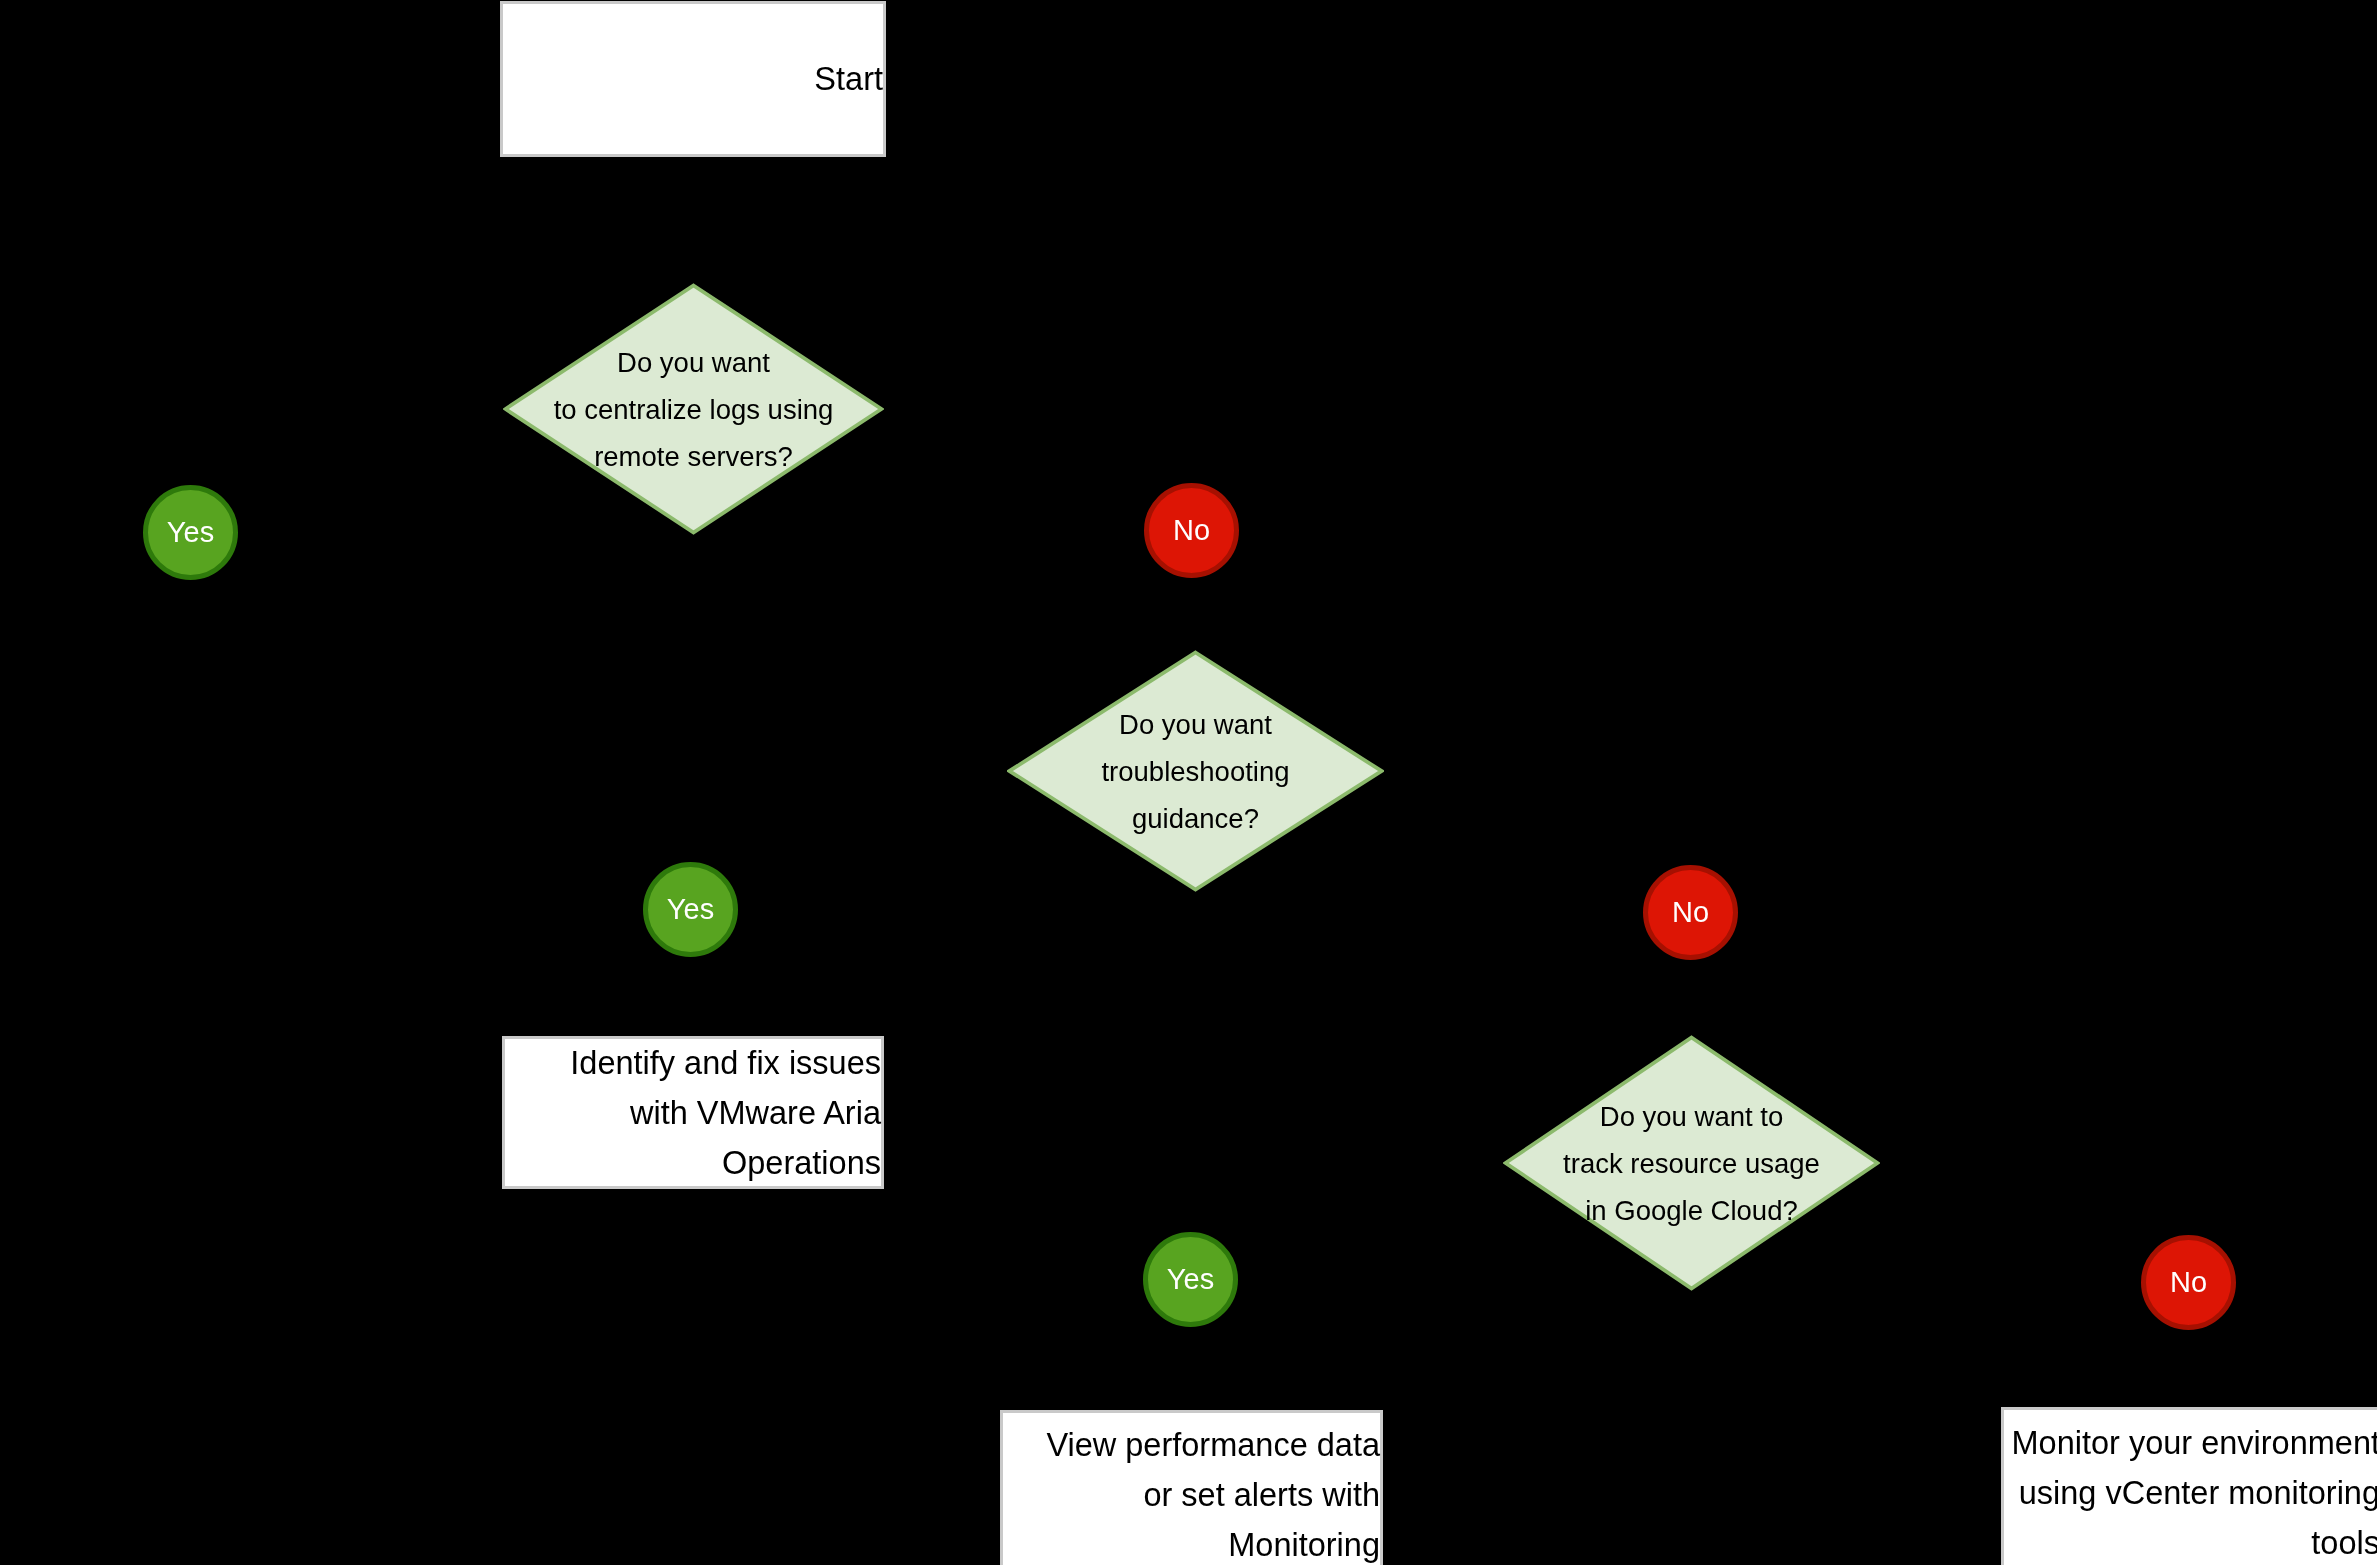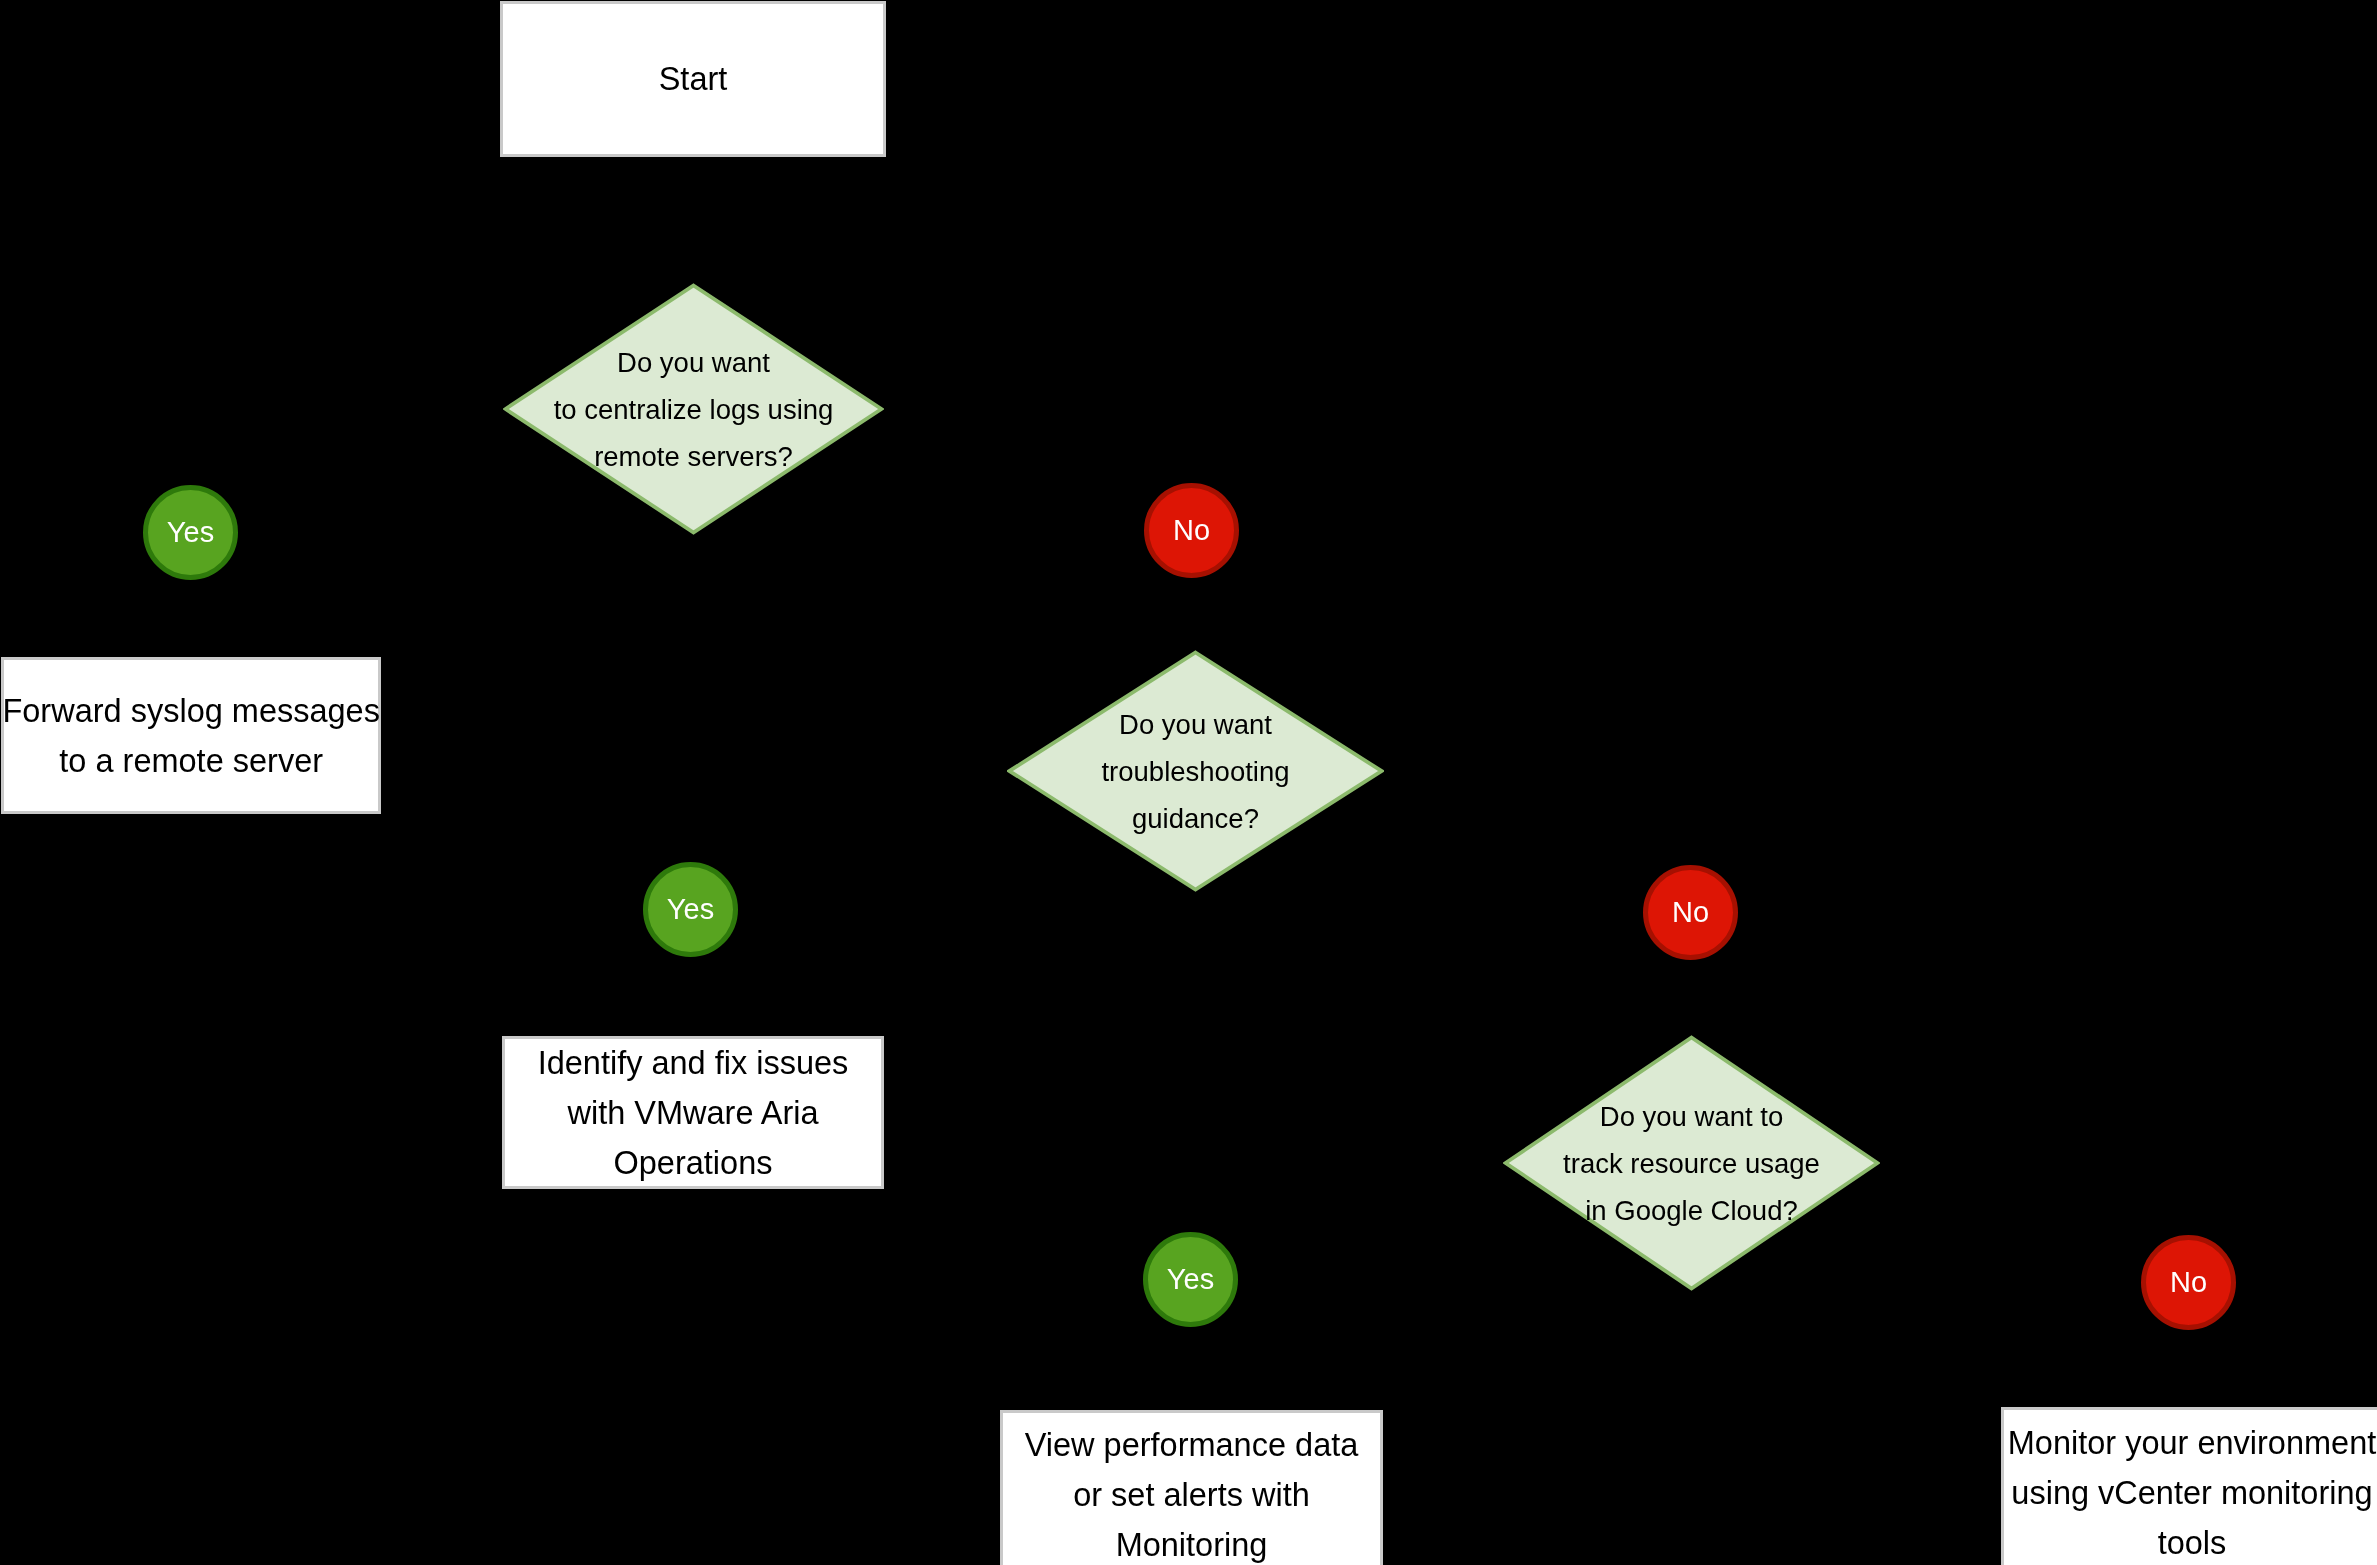--- a/index.html
+++ b/index.html
@@ -17,21 +17,21 @@
   }
   html,body{margin:0;padding:0;background:var(--page-bg);}
   #canvas{
     position:relative;width:2377px;height:1565px;overflow:hidden;
     background:var(--page-bg);
     font-family:"Liberation Sans",sans-serif;
   }
   .box{
     position:absolute;background:var(--box-fill);
     border:3.1px solid var(--box-border);box-sizing:border-box;
-    display:flex;flex-direction:column;justify-content:center;align-items:center;
+    display:flex;flex-direction:column;justify-content:center;align-items:flex-end;
   }
   .box-line{
     font-size:32.5px;line-height:50px;color:var(--node-text);
     white-space:nowrap;text-align:center;
   }
   .diamond{position:absolute;}
   .diamond svg{position:absolute;left:0;top:0;width:100%;height:100%;display:block;}
   .diamond polygon{fill:var(--diamond-fill);stroke:var(--diamond-border);stroke-width:6;}
   .diamond-text{
     position:absolute;left:0;top:0;right:0;bottom:0;
@@ -72,24 +72,20 @@
     </div>
   </div>
 
   <div class="circle yes" style="left:143px;top:485px">
     <span>Yes</span>
   </div>
   <div class="circle no" style="left:1144px;top:483px">
     <span>No</span>
   </div>
 
-  <div class="box" style="left:1.2px;top:657px;width:380px;height:157px">
-    <div class="box-line">Forward syslog messages</div>
-    <div class="box-line">to a remote server</div>
-  </div>
 
   <div class="diamond" style="left:1007px;top:650px;width:377px;height:242px">
     <svg viewBox="0 0 604 388" preserveAspectRatio="none">
       <polygon points="302,4 600,194 302,384 4,194"></polygon>
     </svg>
     <div class="diamond-text">
       <div>Do you want</div>
       <div>troubleshooting</div>
       <div>guidance?</div>
     </div>

